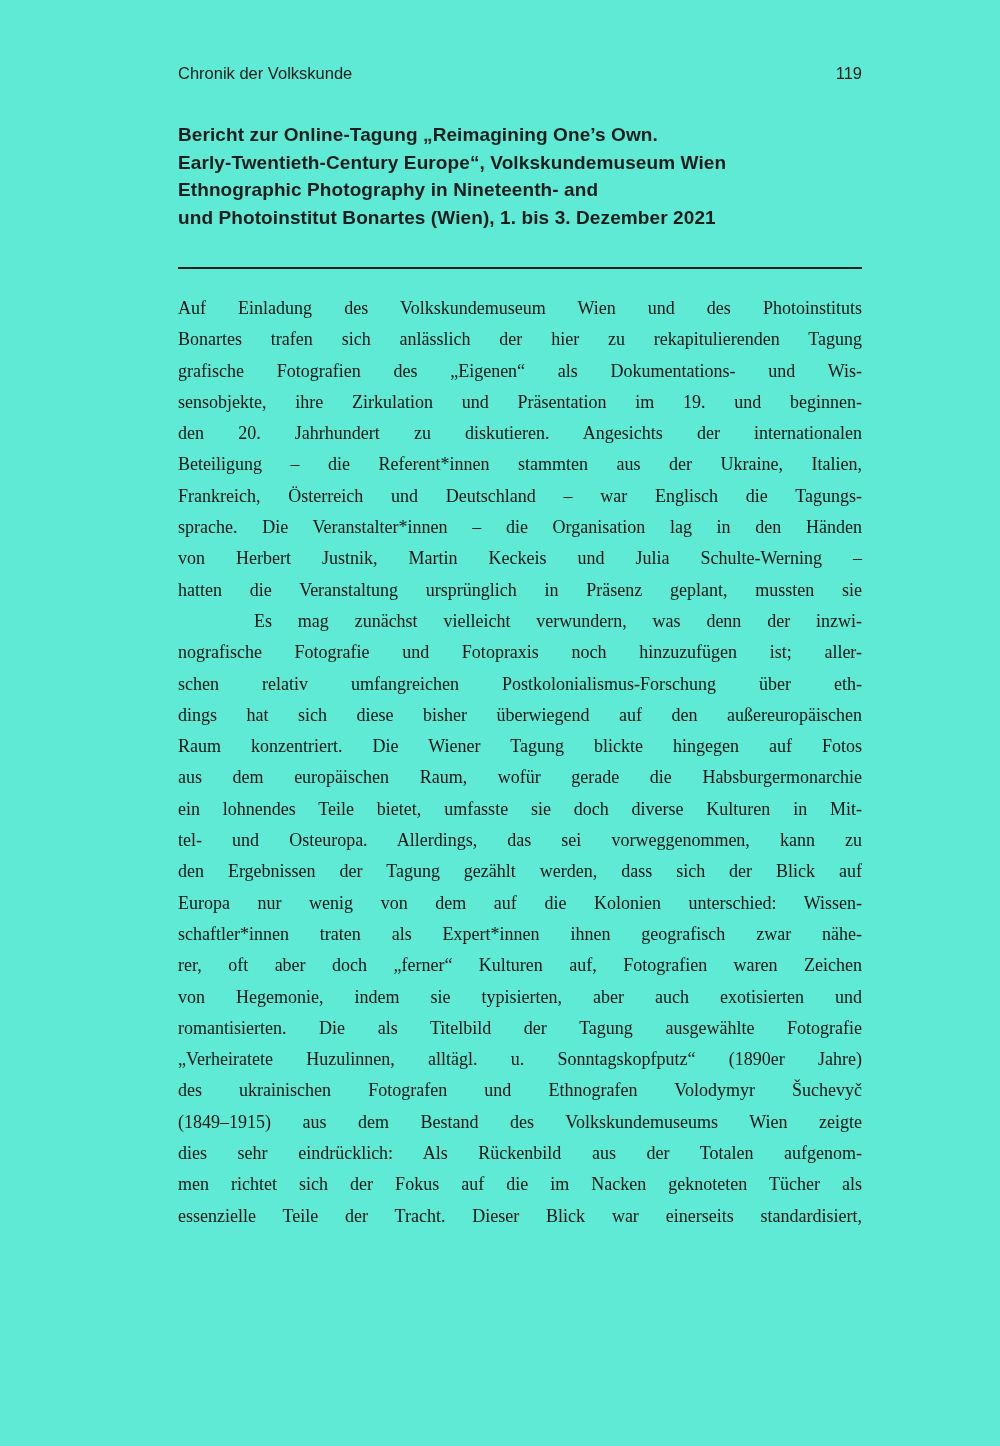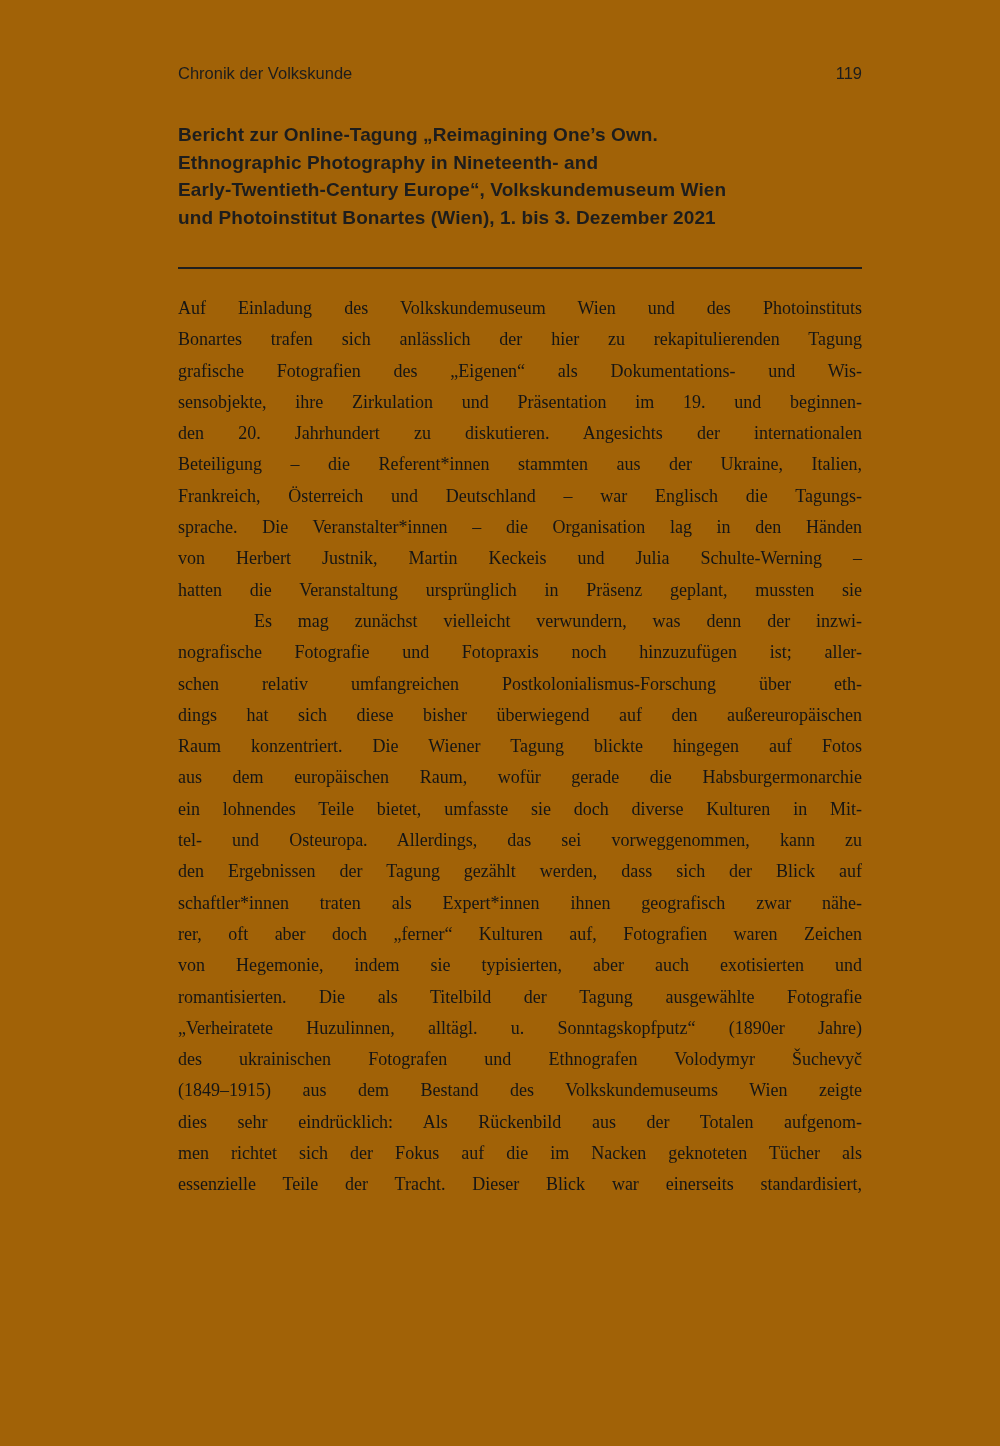--- a/index.html
+++ b/index.html
@@ -1,21 +1,21 @@
 <!DOCTYPE html>
 <html><head>
 <meta charset="utf-8">
 <style>
   * { margin: 0; padding: 0; box-sizing: border-box; }
   html, body { background: #ffffff; }
   .page {
     position: relative;
     width: 1000px;
     height: 1446px;
-    background: #a16207;
+    background: #5eead4;
     padding: 64px 138px 0 178px;
     overflow: hidden;
     color: #1a1a1a;
   }
   .running-header {
     display: flex;
     justify-content: space-between;
     align-items: baseline;
     font-family: "Liberation Sans", sans-serif;
     font-size: 16.5px;
@@ -58,22 +58,22 @@
 
 <div class="page">
 
   <header class="running-header">
     <span>Chronik der Volkskunde</span>
     <span>119</span>
   </header>
 
   <h1 class="title-block">
     <div>Bericht zur Online-Tagung „Reimagining One’s Own.</div>
+    <div>Early-Twentieth-Century Europe“, Volkskundemuseum Wien</div>
     <div>Ethnographic Photography in Nineteenth- and</div>
-    <div>Early-Twentieth-Century Europe“, Volkskundemuseum Wien</div>
     <div>und Photoinstitut Bonartes (Wien), 1. bis 3. Dezember 2021</div>
   </h1>
 
   <hr class="rule">
 
   <main class="body-text">
 
     <div class="paragraph">
       <div class="line">Auf Einladung des Volkskundemuseum Wien und des Photoinstituts</div>
       <div class="line">Bonartes trafen sich anlässlich der hier zu rekapitulierenden Tagung</div>
@@ -90,20 +90,21 @@
     <div class="paragraph">
       <div class="line indent">Es mag zunächst vielleicht verwundern, was denn der inzwi-</div>
       <div class="line">nografische Fotografie und Fotopraxis noch hinzuzufügen ist; aller-</div>
       <div class="line">schen relativ umfangreichen Postkolonialismus-Forschung über eth-</div>
       <div class="line">dings hat sich diese bisher überwiegend auf den außereuropäischen</div>
       <div class="line">Raum konzentriert. Die Wiener Tagung blickte hingegen auf Fotos</div>
       <div class="line">aus dem europäischen Raum, wofür gerade die Habsburgermonarchie</div>
       <div class="line">ein lohnendes Teile bietet, umfasste sie doch diverse Kulturen in Mit-</div>
       <div class="line">tel- und Osteuropa. Allerdings, das sei vorweggenommen, kann zu</div>
       <div class="line">den Ergebnissen der Tagung gezählt werden, dass sich der Blick auf</div>
+      <div class="line">Europa nur wenig von dem auf die Kolonien unterschied: Wissen-</div>
       <div class="line">schaftler*innen traten als Expert*innen ihnen geografisch zwar nähe-</div>
       <div class="line">rer, oft aber doch „ferner“ Kulturen auf, Fotografien waren Zeichen</div>
       <div class="line">von Hegemonie, indem sie typisierten, aber auch exotisierten und</div>
       <div class="line">romantisierten. Die als Titelbild der Tagung ausgewählte Fotografie</div>
       <div class="line">„Verheiratete Huzulinnen, alltägl. u. Sonntagskopfputz“ (1890er Jahre)</div>
       <div class="line">des ukrainischen Fotografen und Ethnografen Volodymyr Šuchevyč</div>
       <div class="line">(1849–1915) aus dem Bestand des Volkskundemuseums Wien zeigte</div>
       <div class="line">dies sehr eindrücklich: Als Rückenbild aus der Totalen aufgenom-</div>
       <div class="line">men richtet sich der Fokus auf die im Nacken geknoteten Tücher als</div>
       <div class="line">essenzielle Teile der Tracht. Dieser Blick war einerseits standardisiert,</div>

